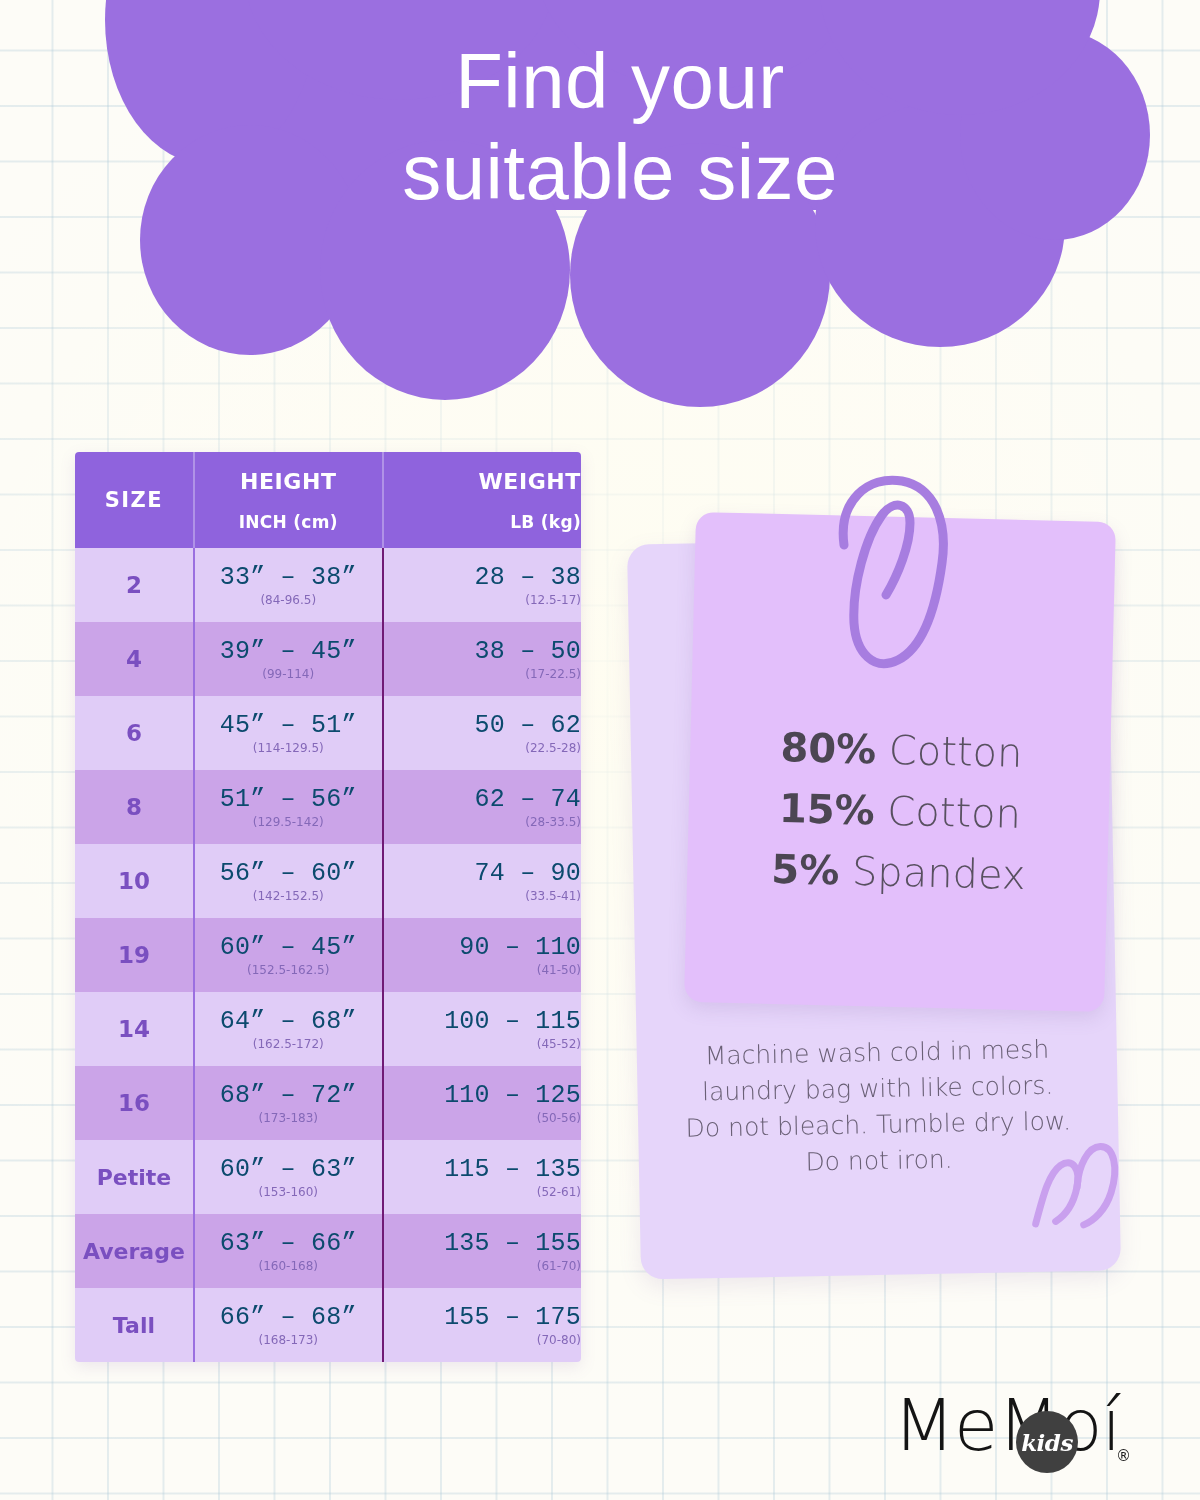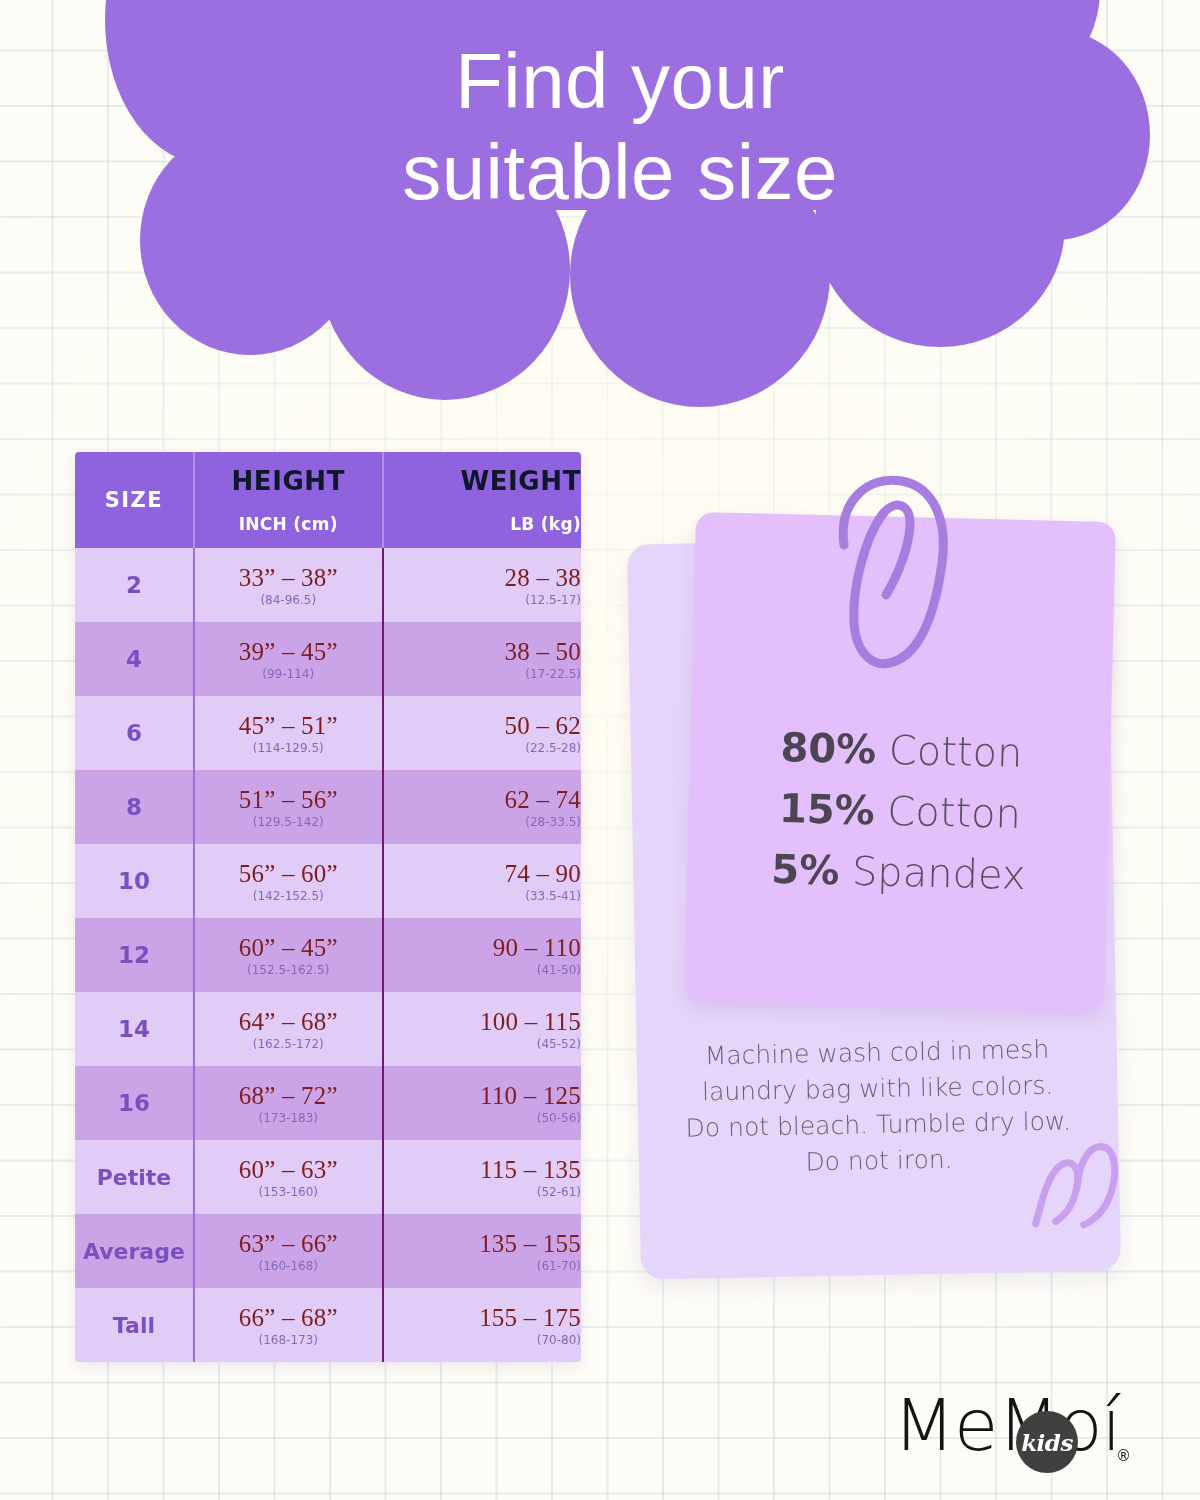--- a/index.html
+++ b/index.html
@@ -80,24 +80,24 @@
     text-align: center;
   }
   .c-size   { width: 123px; }
   .c-height { width: 197px; border-left: 2px solid #9B6FE0; }
   .c-weight { width: 208px; border-left: 2px solid #701a75; align-items: flex-end; }
 
   
   #thead { background: #8F63DD; height: 96px; }
   #thead .tcell { border-left-color: rgba(255,255,255,0.30); }
   .th-main {
-    color: #0f172a;
+    color: #ffffff;
     font-family: "DejaVu Sans", sans-serif;
     font-weight: bold;
-    font-size: 26px;
+    font-size: 22px;
     letter-spacing: 0.6px;
   }
   .th-sub {
     color: #ffffff;
     font-family: "DejaVu Sans", sans-serif;
     font-weight: bold;
     font-size: 17px;
     letter-spacing: 0.3px;
     margin-top: 18px;
   }
@@ -115,22 +115,22 @@
   .trow.body.even { background: #CBA4E8; }
 
   .cell-size {
     color: #7A4FC0;
     font-family: "DejaVu Sans", sans-serif;
     font-weight: bold;
     font-size: 23px;
   }
   .cell-size.word { font-size: 22px; }
   .cell-main {
-    color: #7f1d1d;
-    font-family: Liberation Serif, serif;
+    color: #0c4a6e;
+    font-family: Liberation Mono, monospace;
     font-weight: 400;
     font-size: 25px;
     letter-spacing: 0.2px;
   }
   .cell-sub {
     color: #8468B8;
     font-family: "DejaVu Sans", sans-serif;
     font-weight: 400;
     font-size: 12px;
     margin-top: 1px;
@@ -370,21 +370,21 @@
           <div class="cell-main">56” – 60”</div>
           <div class="cell-sub">(142-152.5)</div>
         </div>
         <div class="tcell c-weight">
           <div class="cell-main">74 – 90</div>
           <div class="cell-sub">(33.5-41)</div>
         </div>
       </div>
       <div class="trow body even">
         <div class="tcell c-size">
-          <div class="cell-size">12</div>
+          <div class="cell-size">19</div>
         </div>
         <div class="tcell c-height">
           <div class="cell-main">60” – 45”</div>
           <div class="cell-sub">(152.5-162.5)</div>
         </div>
         <div class="tcell c-weight">
           <div class="cell-main">90 – 110</div>
           <div class="cell-sub">(41-50)</div>
         </div>
       </div>

